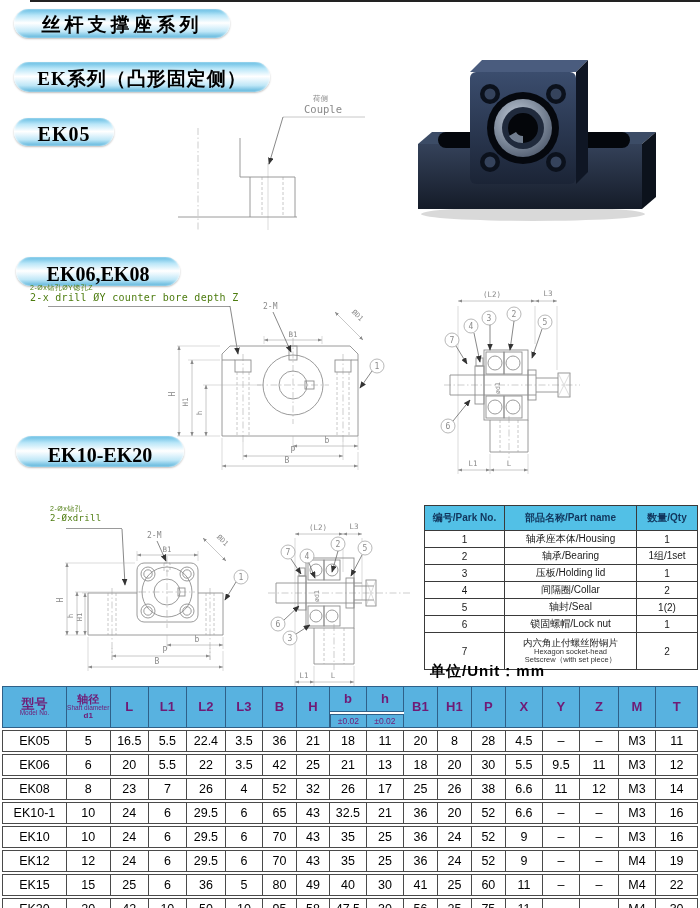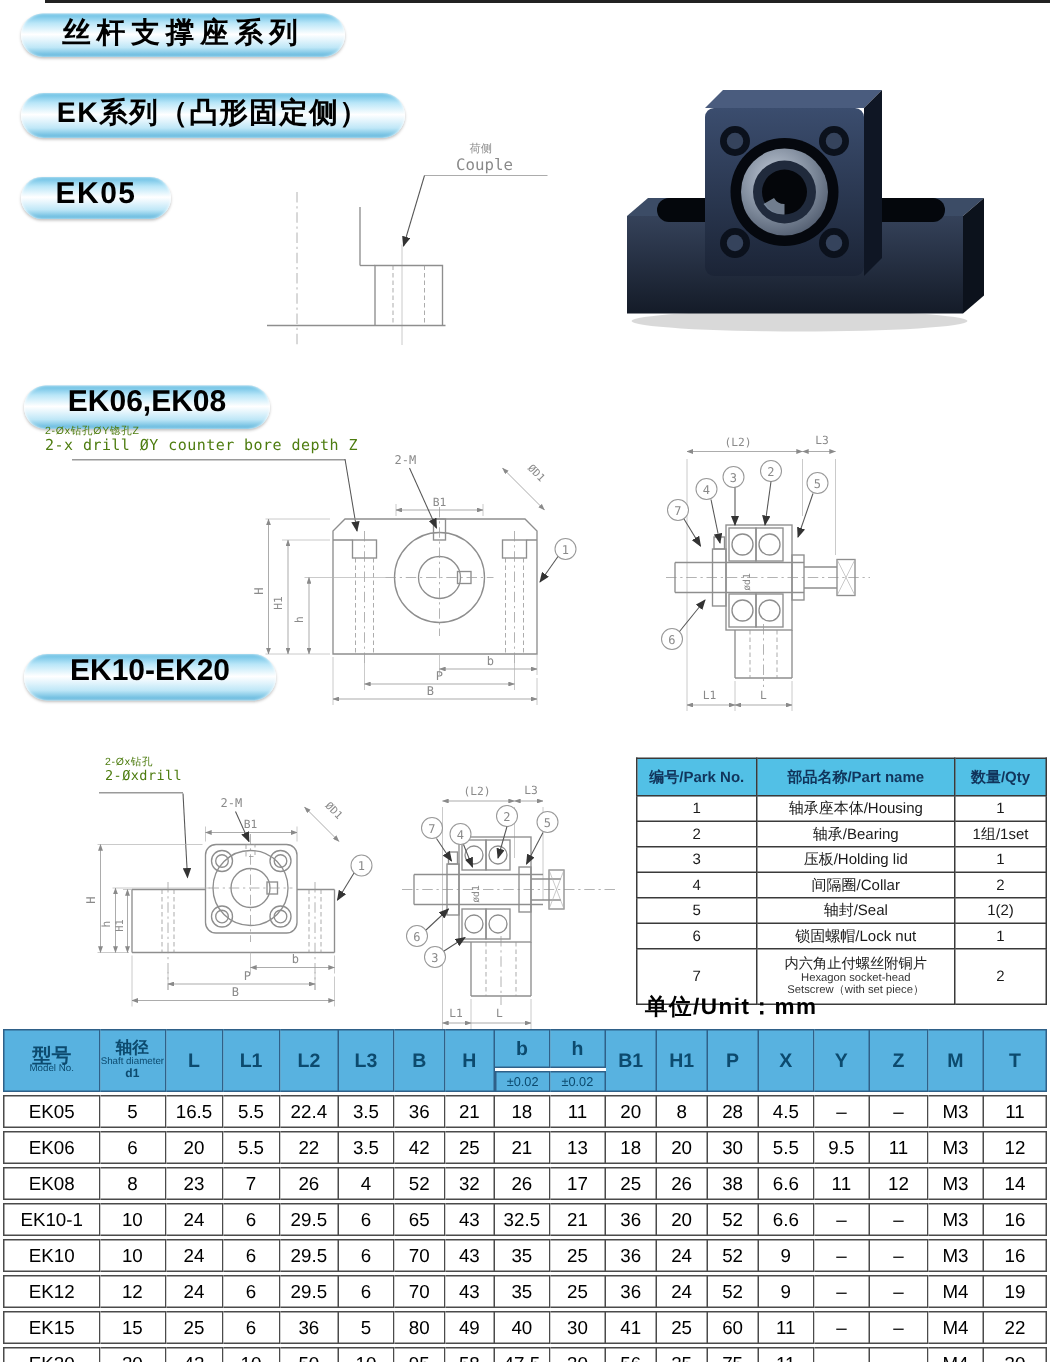--- a/index.html
+++ b/index.html
@@ -1,23 +1,23 @@
 <!DOCTYPE html>
 <html><head>
 <meta charset="utf-8">
 <style>
   html,body{margin:0;padding:0}
   body{width:700px;height:908px;position:relative;overflow:hidden;background:#fff;
        font-family:"Liberation Sans",sans-serif;color:#111}
   .abs{position:absolute}
   .topline{position:absolute;left:30px;top:0;width:670px;height:2px;background:#222}
-  .pill{position:absolute;border-radius:999px;display:flex;align-items:flex-start;justify-content:center;
+  .pill{position:absolute;border-radius:999px;display:flex;align-items:flex-end;justify-content:center;
         font-weight:700;color:#000;
         background:linear-gradient(180deg,#63bce2 0%,#b9e6f8 22%,#ffffff 48%,#e2f4fc 62%,#bfe7f7 78%,#57b2da 100%);
-        box-shadow:0 1px 2px rgba(0,0,0,.25), inset 0 0 2px #fff;}
+        box-shadow:0 1px 2px rgba(0,0,0,.25), inset 0 0 2px #fff;font-family:Liberation Serif, serif;}
   .p1{left:14px;top:9px;width:216px;height:29px;font-size:19px;letter-spacing:4px}
   .p2{left:14px;top:62px;width:256px;height:30px;font-size:19px;letter-spacing:1px}
   .p3{left:14px;top:118px;width:100px;height:28px;font-size:20px;letter-spacing:1px}
   .p4{left:16px;top:257px;width:164px;height:29px;font-size:20px}
   .p5{left:16px;top:436px;width:168px;height:31px;font-size:20px}
   .cadnote{position:absolute;color:#4d7c0f;line-height:1.15}
   .cadnote .cn{font-size:7px;display:block;letter-spacing:.5px}
   .cadnote .en{font-size:10px;display:block;font-family:"DejaVu Sans Mono",monospace;letter-spacing:.3px}
   .hl{position:absolute;height:1px;background:#9a9a9a}
   
@@ -36,21 +36,21 @@
   .parts td{border:1px solid #3a3a3a;background:#fff;font-size:10px;text-align:center;
             height:16px;padding:0 1px;color:#1a1a1a}
   .parts .tall td{height:36px}
   .parts .pcn{font-size:9.5px;line-height:1.1}
   .parts .pen{font-size:7.5px;line-height:1.1;color:#333}
   .unit{position:absolute;left:430px;top:662px;width:266px;text-align:left;
         font-size:15px;font-weight:700;color:#000;letter-spacing:1px}
   
   .spec{position:absolute;left:2px;top:684px;width:696px;border-collapse:separate;border-spacing:0 2px;
         table-layout:fixed}
-  .spec th{background:#58b2e0;color:#0c4a6e;border:1px solid #2f6088;border-left:none;
+  .spec th{background:#58b2e0;color:#701a75;border:1px solid #2f6088;border-left:none;
            padding:0;font-weight:700;font-size:13px;line-height:1.05}
   .spec th:first-child{border-left:1px solid #2f6088}
   .spec thead tr:first-child th{height:24px}
   .spec thead tr:last-child th{height:12px}
   .spec th.tol{font-size:8.5px;font-weight:400}
   .spec .hcn{font-size:13px}
   .spec .hen{font-size:6.5px;font-weight:400}
   .spec .hcn2{font-size:11px}
   .spec .hd1{font-size:8px}
   .spec td{background:#fff;border:1px solid #4a4a4a;border-left:none;height:20px;
@@ -299,21 +299,21 @@
   <g>
     <line class="th" x1="50" y1="176" x2="50" y2="196"></line>
       <line class="th" x1="88" y1="176" x2="88" y2="196"></line>
     <line class="dm" x1="18" y1="192" x2="50" y2="192" marker-start="url(#aS6)" marker-end="url(#aS6)"></line>
     <text class="cad" x="33" y="188" font-size="7.5" text-anchor="middle">L1</text>
     <line class="dm" x1="50" y1="192" x2="88" y2="192" marker-start="url(#aS6)" marker-end="url(#aS6)"></line>
     <text class="cad" x="69" y="188" font-size="7.5" text-anchor="middle">L</text>
   </g>
 </svg>
 
-<div class="cadnote" style="left:70px;top:505px">
+<div class="cadnote" style="left:50px;top:505px">
   <span class="cn">2-Øx钻孔</span>
   <span class="en" style="font-size:9px">2-Øxdrill</span>
 </div>
 <div class="hl" style="left:66px;top:528px;width:56px"></div>
 
 <svg class="abs" style="left:55px;top:528px" width="215" height="160" viewBox="0 0 215 160">
   <defs>
     <marker id="aF1" viewBox="0 0 8 6" refX="7.5" refY="3" markerWidth="8" markerHeight="6" orient="auto-start-reverse">
       <path d="M0,0 L8,3 L0,6 Z" fill="#8a8a8a"></path>
       </marker>

